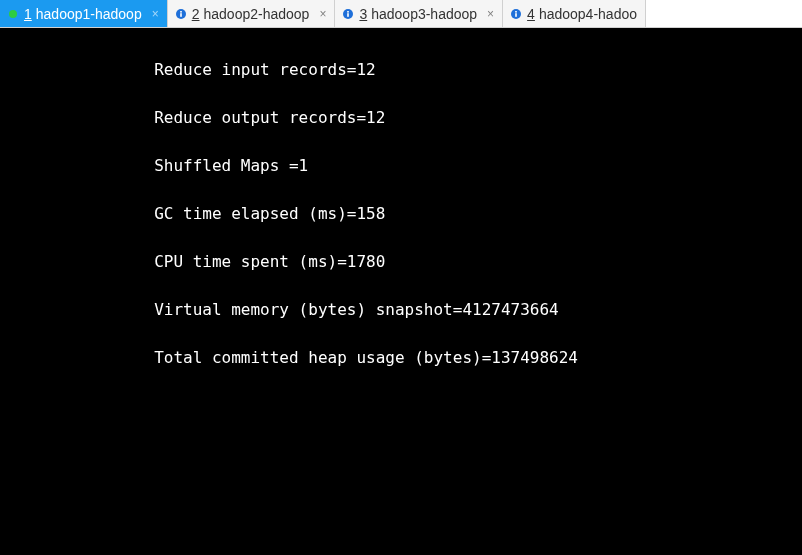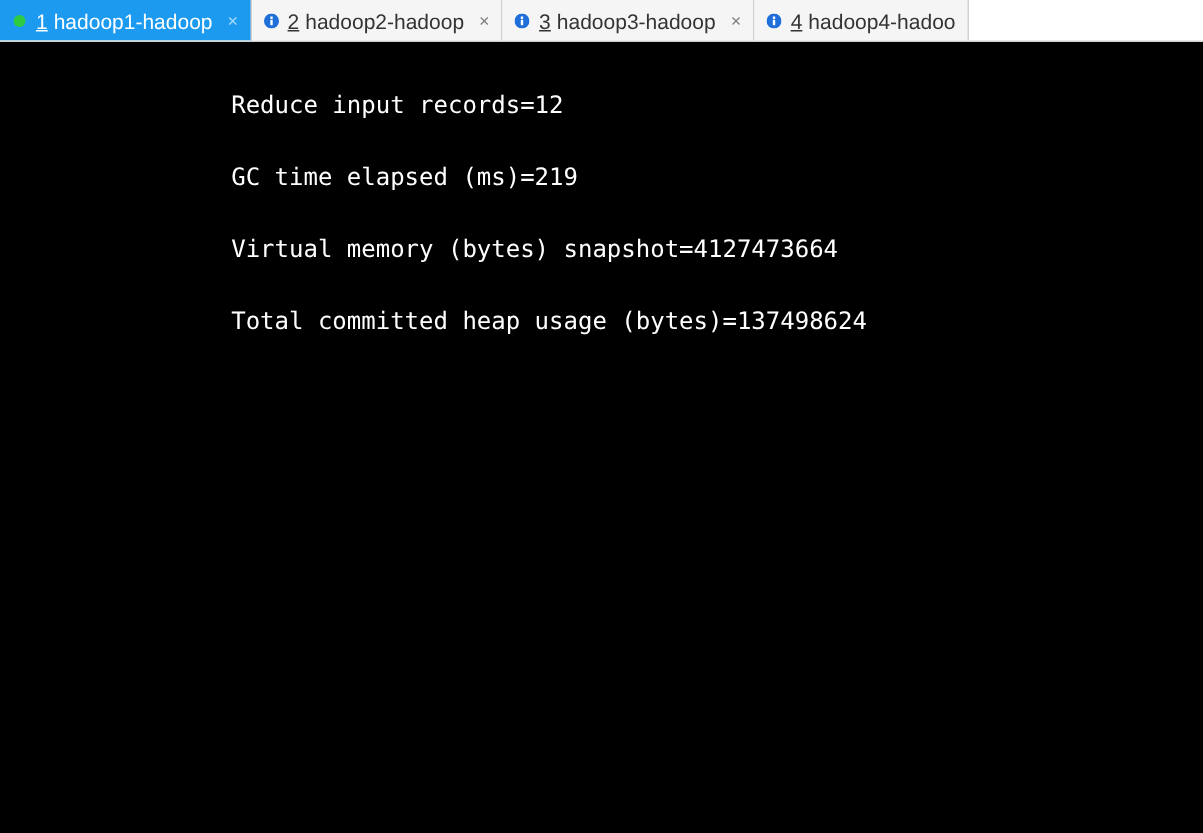--- a/index.html
+++ b/index.html
@@ -109,21 +109,24 @@
     </span>
     <span class="label">
       <span class="num">4</span>
       <span>hadoop4-hadoo</span>
     </span>
   </div>
 </div>
 
 <div class="terminal">
 <div>                Reduce input records=12</div>
-<div>                GC time elapsed (ms)=219</div>
+<div>                Reduce output records=12</div>
+<div>                Shuffled Maps =1</div>
+<div>                GC time elapsed (ms)=158</div>
+<div>                CPU time spent (ms)=1780</div>
 <div>                Virtual memory (bytes) snapshot=4127473664</div>
 <div>                Total committed heap usage (bytes)=137498624</div>
 
 
 
 
 
 
 
 

